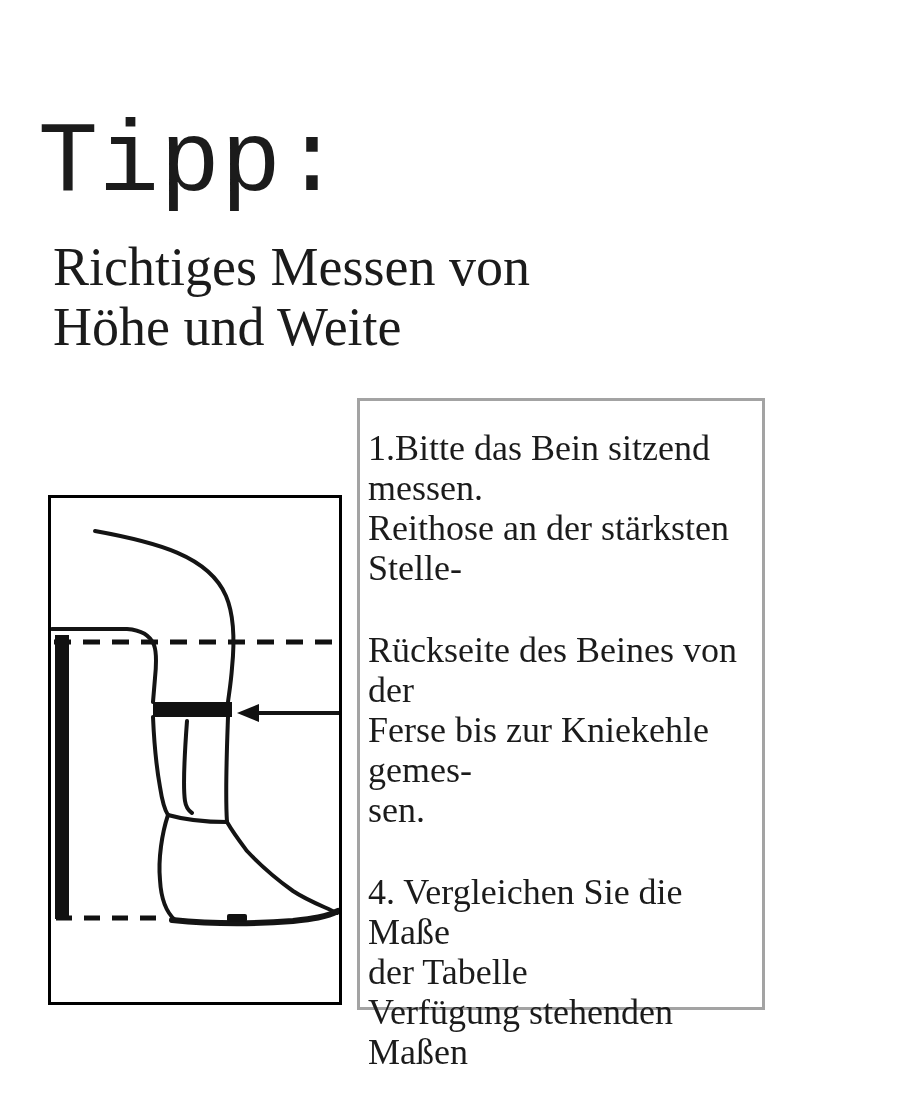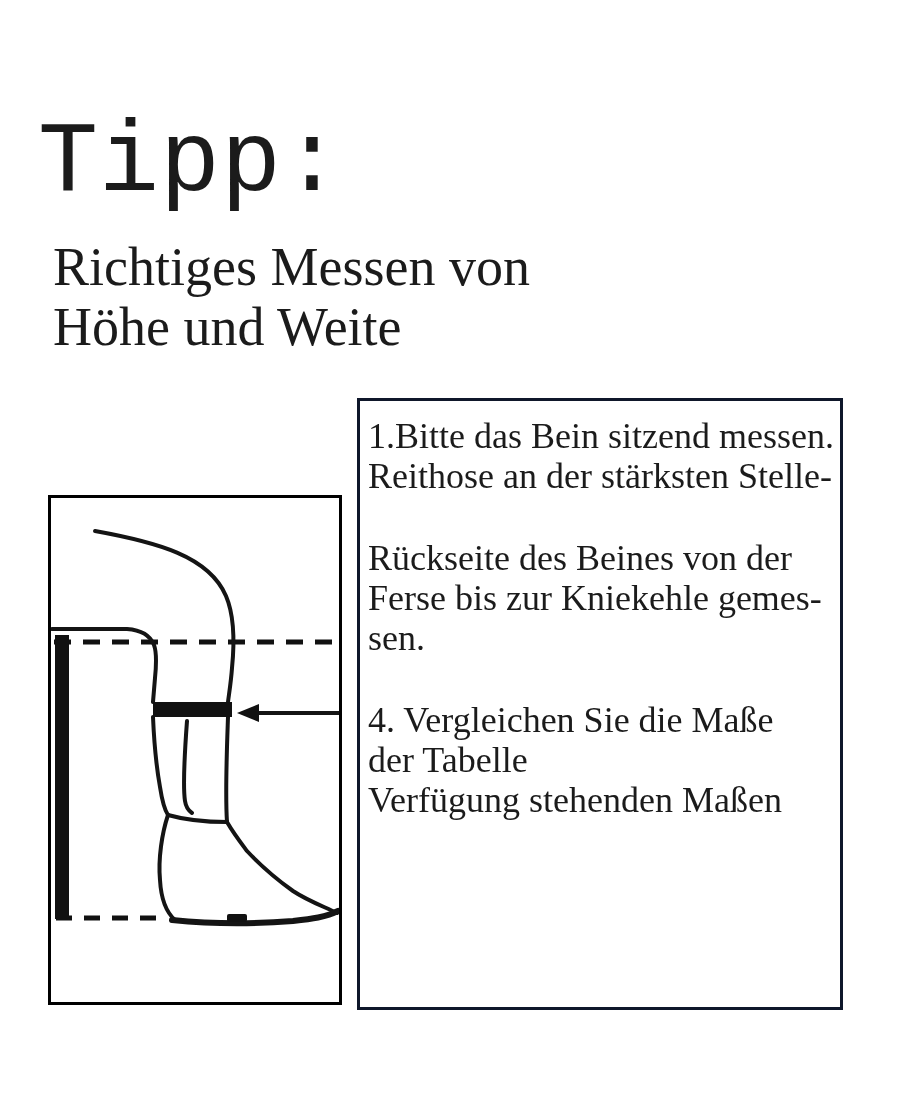--- a/index.html
+++ b/index.html
@@ -16,23 +16,23 @@
   .subtitle{
     position:absolute;left:53px;top:237px;
     font-size:54px;line-height:60px;color:#1b1b1b;letter-spacing:0px;
   }
   .figure-box{
     position:absolute;left:48px;top:495px;width:294px;height:510px;
     border:3px solid #000;box-sizing:border-box;background:#fff;
   }
   .figure-box svg{display:block;}
   .text-box{
-    position:absolute;left:357px;top:398px;width:486px;height:612px;
-    border:3px solid #0f172a;box-sizing:border-box;background:#fff;
-    padding:15px 6px 0 8px;
+    position:absolute;left:357px;top:398px;width:408px;height:612px;
+    border:3px solid #a3a3a3;box-sizing:border-box;background:#fff;
+    padding:27px 6px 0 8px;
   }
   .para{margin:0 0 42px 0;}
   .tline{
     font-size:36px;line-height:40px;white-space:pre-wrap;color:#1b1b1b;
   }
   .stroke{fill:none;stroke:#141414;stroke-width:4;stroke-linecap:round;stroke-linejoin:round;}
   .stroke-thick{fill:none;stroke:#141414;stroke-width:6;stroke-linecap:round;}
   .dashline{fill:none;stroke:#111;stroke-width:5;}
   .solid-fill{fill:#111;stroke:none;}
 </style>

